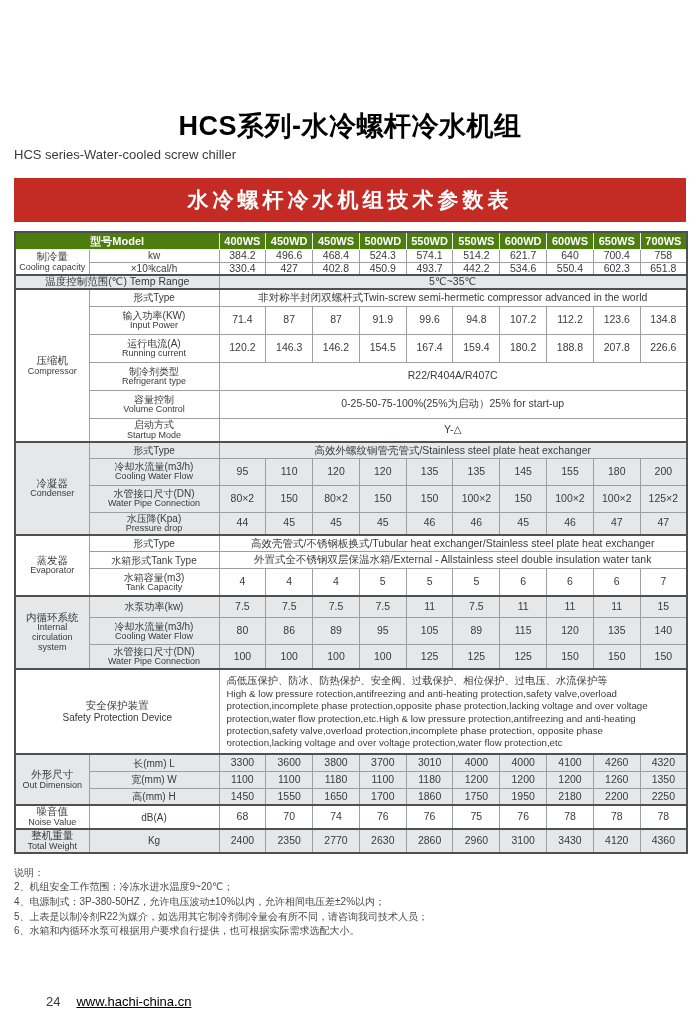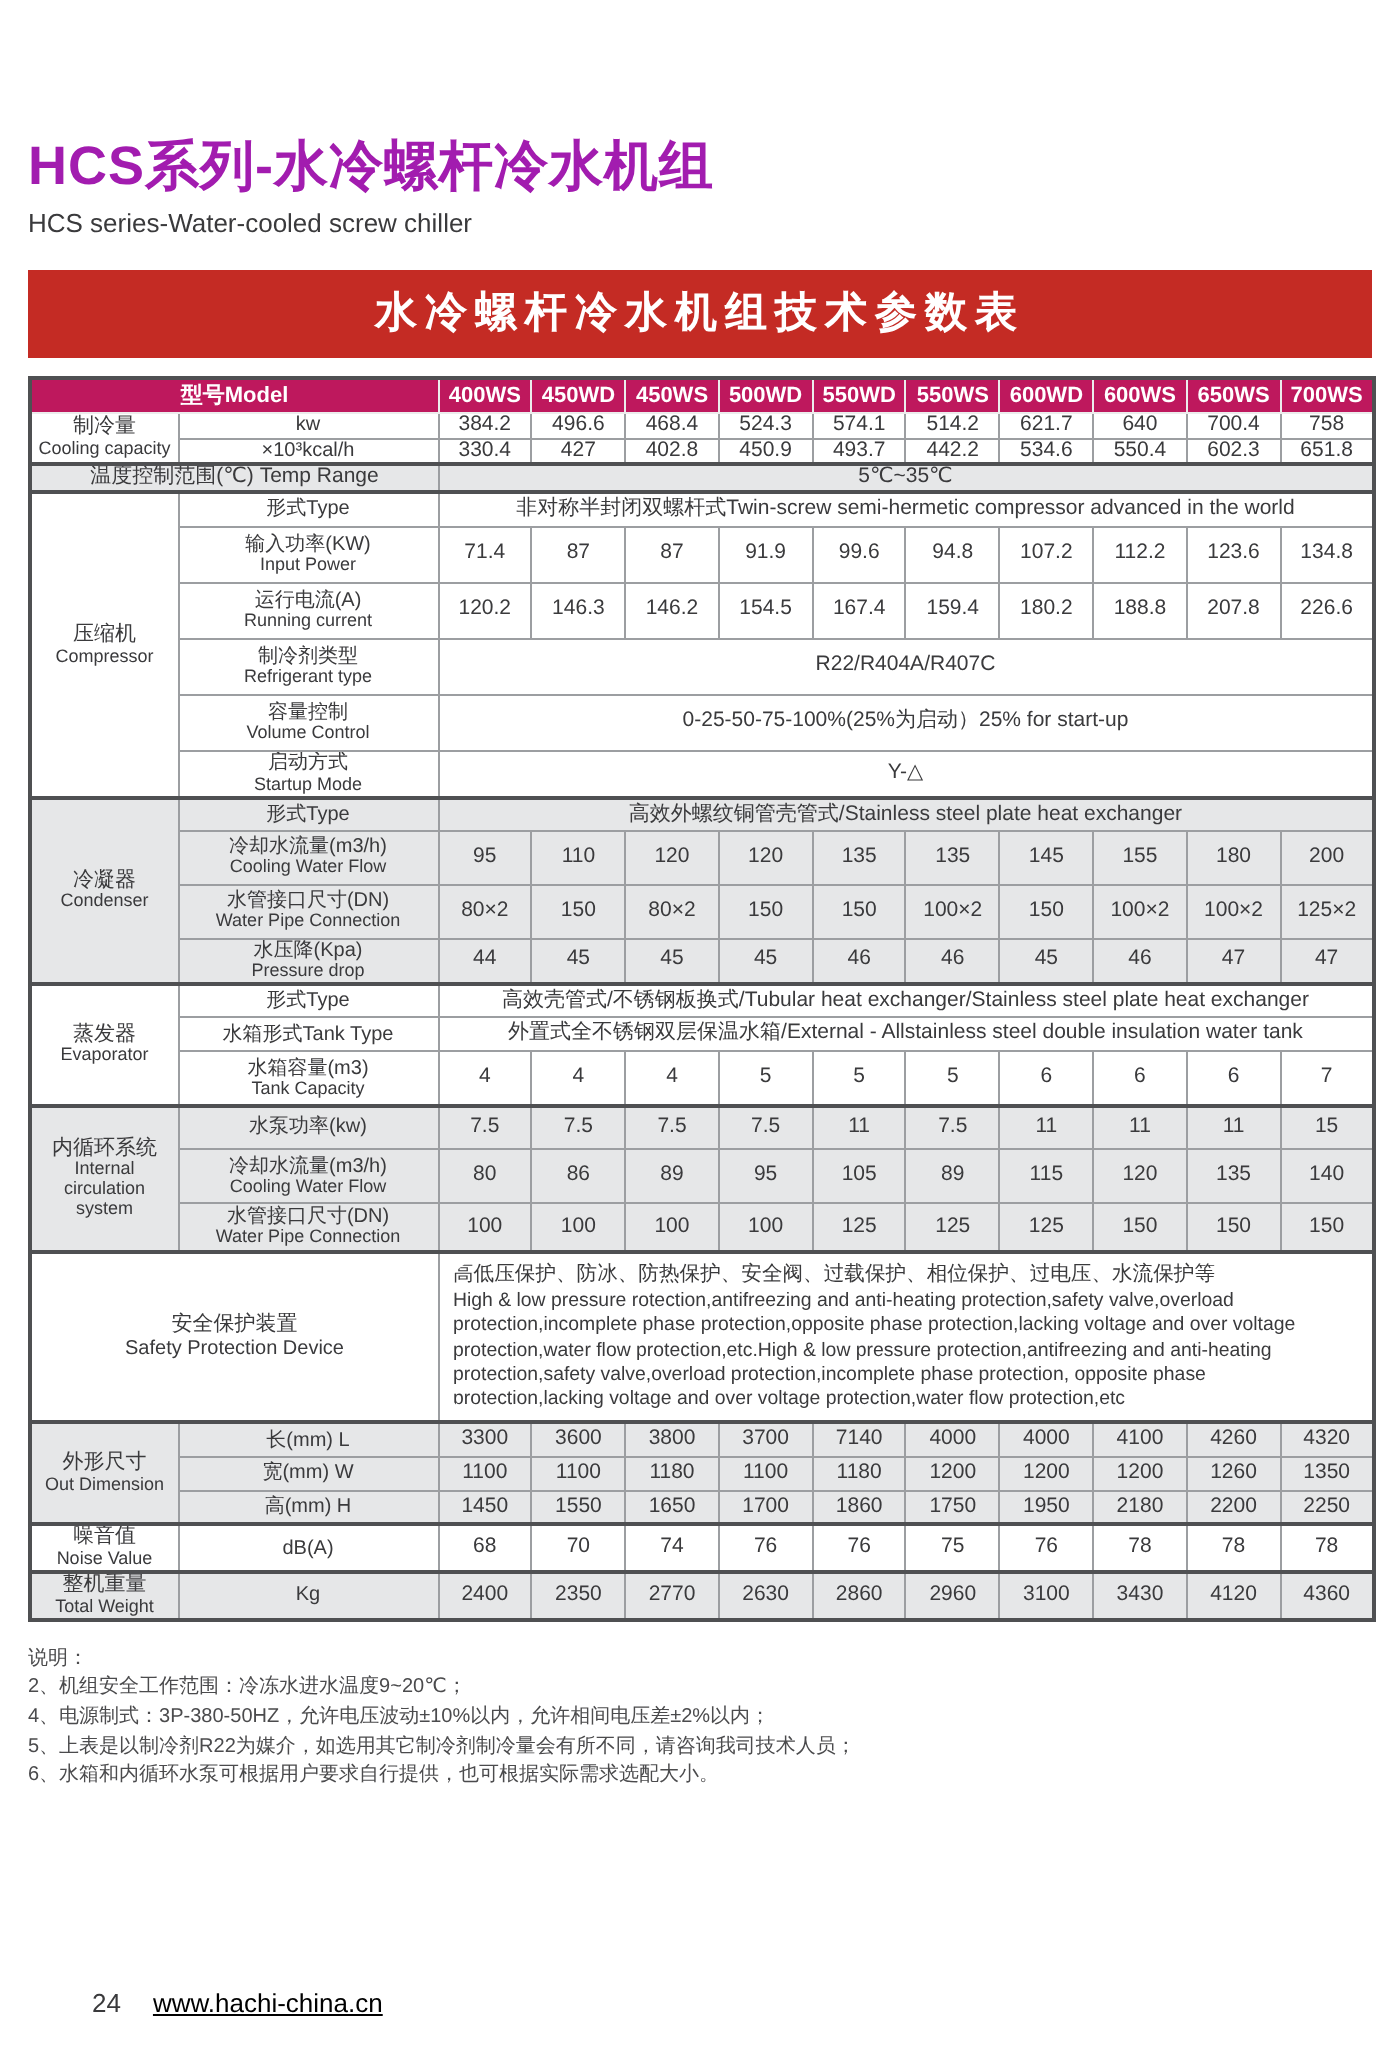--- a/index.html
+++ b/index.html
@@ -2,31 +2,31 @@
 <html><head>
 <meta charset="utf-8">
 <style>
   html,body{margin:0;padding:0;}
   body{
     width:700px;height:1025px;position:relative;overflow:hidden;
     background:#ffffff;color:#3a3a3c;
     font-family:"Liberation Sans","DejaVu Sans",sans-serif;
   }
   .page{padding:0 14px;}
-  .title{margin:0;padding-top:65px;font-size:27px;font-weight:700;color:#a21caf;letter-spacing:.5px;}
+  .title{margin:0;padding-top:108px;font-size:27px;font-weight:700;color:#000000;letter-spacing:.5px;text-align:center;}
   .subtitle{font-size:13px;color:#3a3a3c;margin-top:3px;}
   .banner{margin-top:16px;height:44px;background:#C42B24;color:#fff;
     font-size:21px;font-weight:700;text-align:center;line-height:44px;letter-spacing:4px;}
   table.spec{width:672px;margin-top:9px;border-collapse:collapse;table-layout:fixed;
     border:2px solid #4F5052;}
   col.c1{width:74px;} col.c2{width:130px;} col.cv{width:46.8px;}
   td{border:1px solid #9C9EA1;text-align:center;vertical-align:middle;padding:0 1px;
      font-size:10.5px;line-height:1.12;overflow:hidden;}
   tr.sec td{border-top:2px solid #4F5052;}
-  tr.head td{background:#be185d;color:#fff;font-weight:700;font-size:11px;border:1px solid #ececec;}
+  tr.head td{background:#4d7c0f;color:#fff;font-weight:700;font-size:11px;border:1px solid #ececec;}
   tr.g td{background:#E6E7E8;}
   .cat{font-size:10.5px;}
   .en{font-size:9px;line-height:1.1;}
   .param{font-size:10px;}
   .merged{font-size:10.5px;}
   .safety-cell{text-align:left;padding:4px 7px;font-size:9.7px;line-height:1.27;border-radius:28px;}
   .safety-cell .zh{font-size:10.3px;margin-bottom:1px;}
   .notes{margin-top:12px;font-size:10px;line-height:1.46;color:#4b4b4d;}
   .footer{position:absolute;left:14px;top:994px;font-size:13px;}
   .footer .num{color:#3a3a3c;margin-right:16px;margin-left:32px;}
@@ -321,21 +321,21 @@
     <tr class="g sec" style="height:17px">
       <td rowspan="3" class="cat">
         <div>外形尺寸</div>
         <div class="en">Out Dimension</div>
       </td>
       <td class="param">长(mm)  L</td>
     <td class="v">3300</td>
           <td class="v">3600</td>
           <td class="v">3800</td>
           <td class="v">3700</td>
-          <td class="v">7140</td>
+          <td class="v">3010</td>
           <td class="v">4000</td>
           <td class="v">4000</td>
           <td class="v">4100</td>
           <td class="v">4260</td>
           <td class="v">4320</td>
         </tr>
     <tr class="g" style="height:17px">
       <td class="param">宽(mm)  W</td>
     <td class="v">1100</td>
           <td class="v">1100</td>

